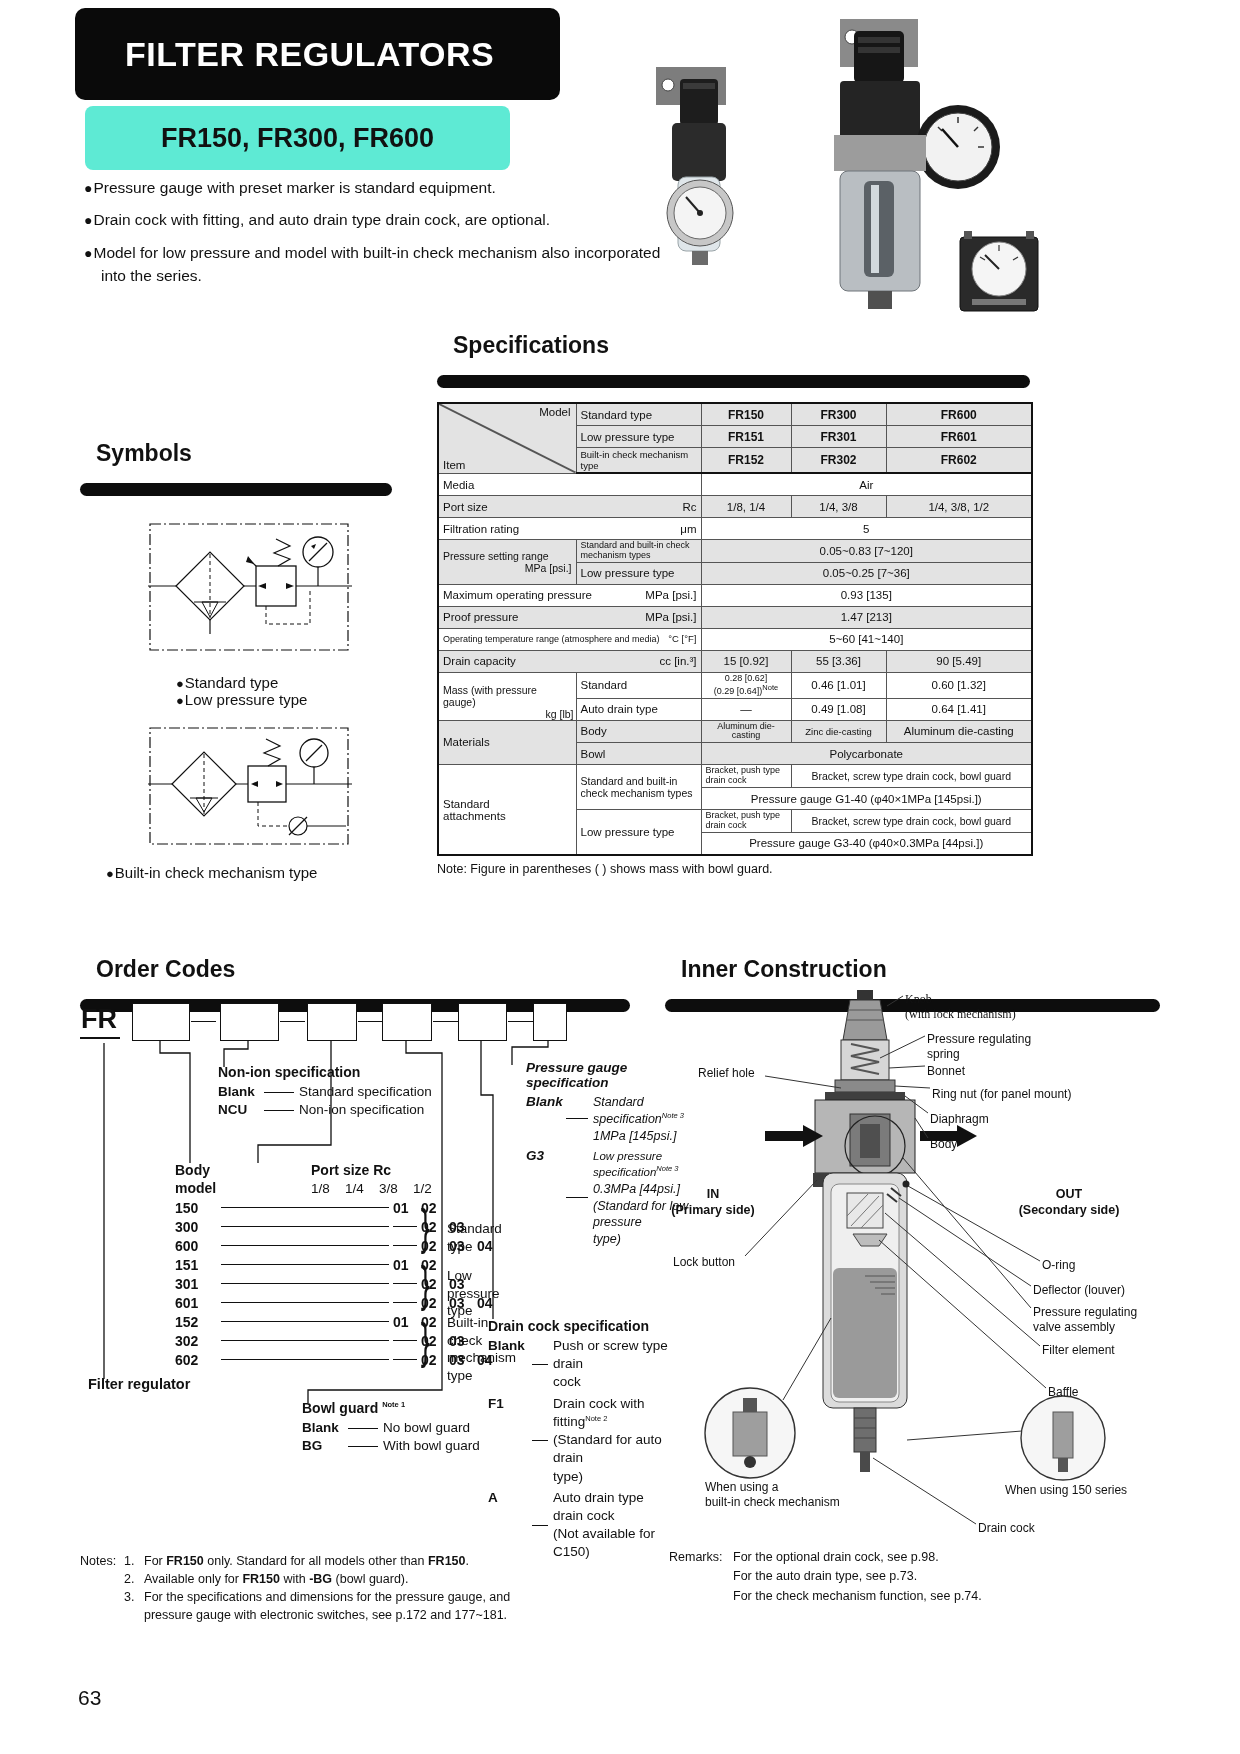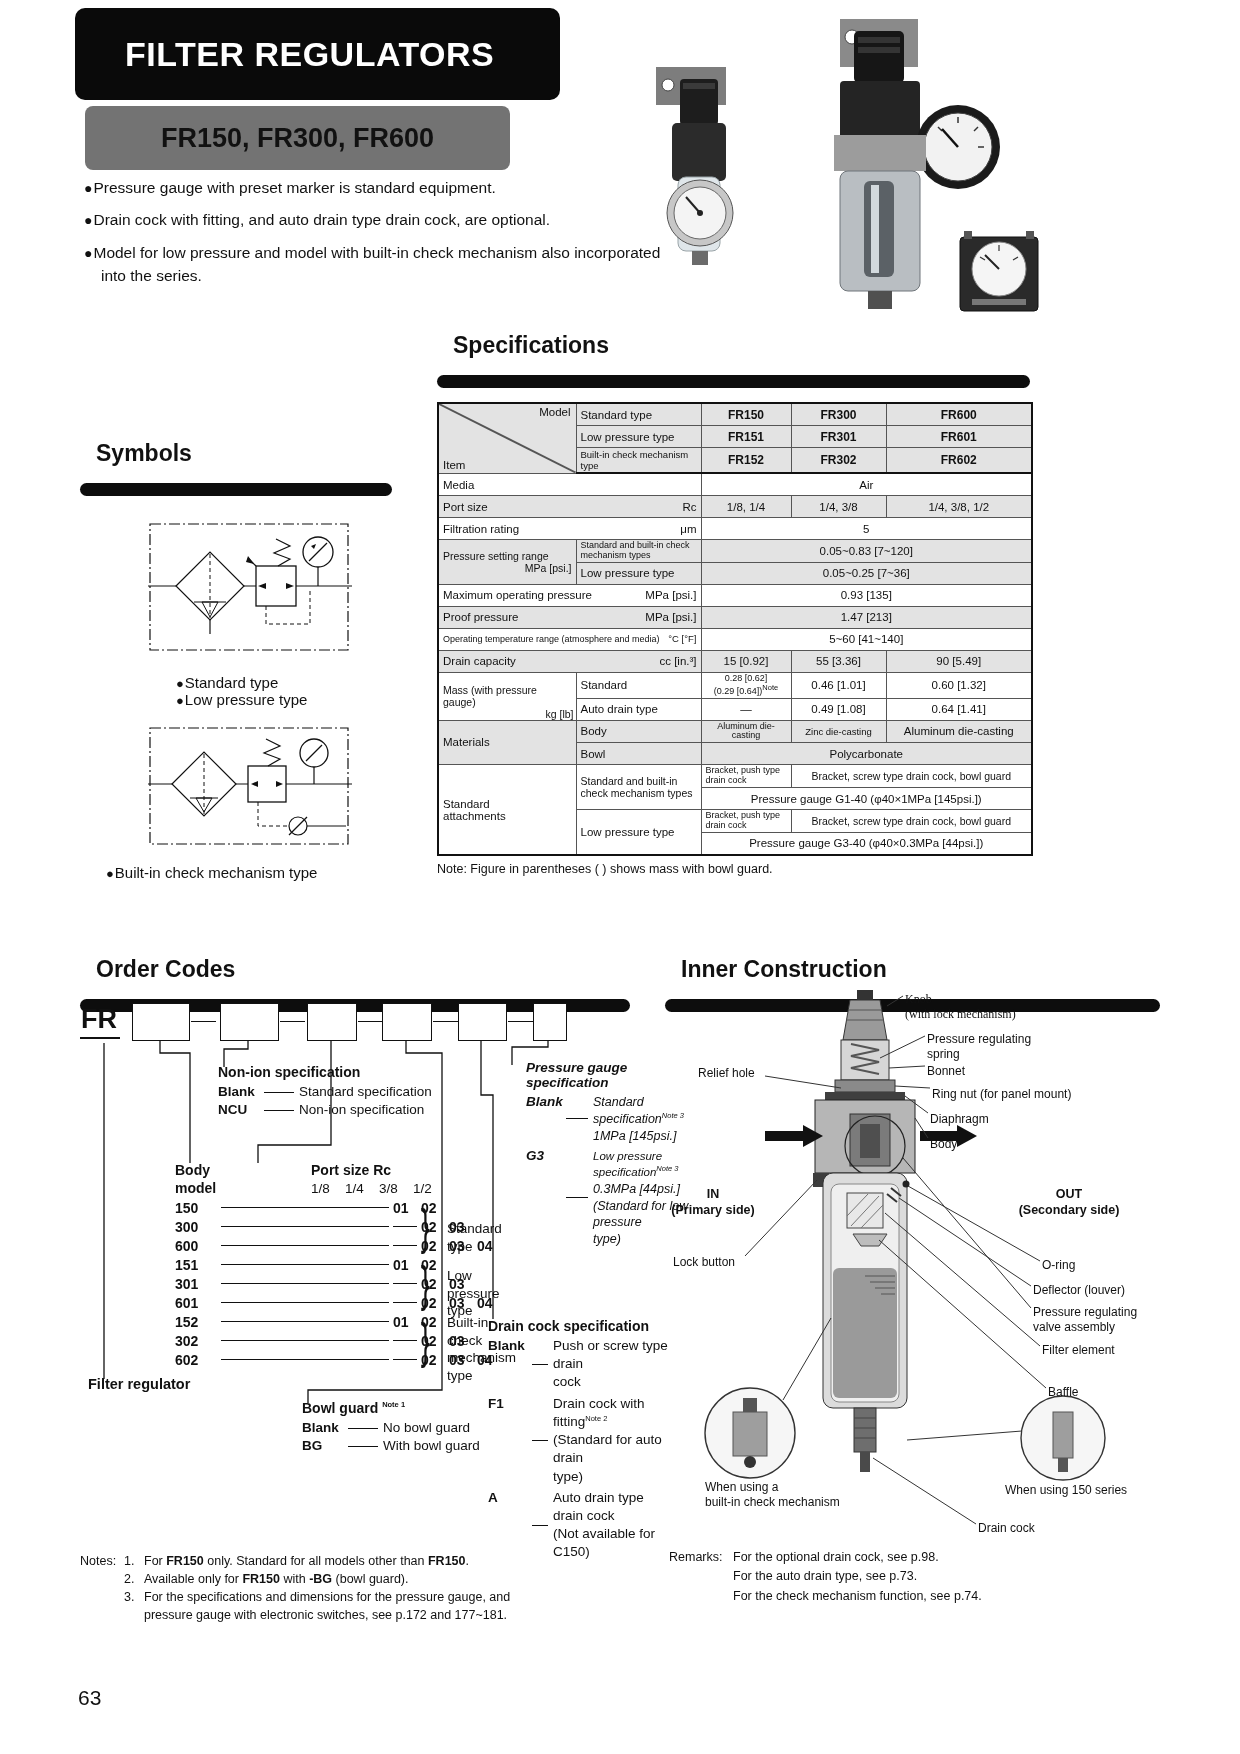--- a/index.html
+++ b/index.html
@@ -3,21 +3,21 @@
 <meta charset="utf-8">
 <style>
   html,body{margin:0;padding:0;background:#fff;}
   #page{position:relative;width:1240px;height:1754px;background:#fff;overflow:hidden;
         font-family:"Liberation Sans","DejaVu Sans",sans-serif;color:#111;}
   .abs{position:absolute;}
   
   .title-box{left:75px;top:8px;width:435px;height:92px;background:#0a0a0a;border-radius:10px;
              display:flex;align-items:center;padding-left:50px;}
   .title-box h1{color:#fff;font-size:34px;letter-spacing:.5px;margin:0;font-weight:bold;}
-  .models-box{left:85px;top:106px;width:425px;height:64px;background:#737373;border-radius:8px;
+  .models-box{left:85px;top:106px;width:425px;height:64px;background:#5eead4;border-radius:8px;
               display:flex;align-items:center;justify-content:center;}
   .models-box h2{font-size:27px;margin:0;font-weight:bold;}
   
   .features{left:84px;top:176px;width:585px;font-size:15.5px;line-height:1.5;}
   .features .feat{padding-left:17px;text-indent:-17px;margin-bottom:9px;}
   .features .feat::before{content:"●";margin-right:1px;font-size:14px;}
   
   .sec-h{font-size:23px;font-weight:bold;margin:16px;}
   .sec-bar{height:13px;background:#0d0d0d;border-radius:8px;}
   

